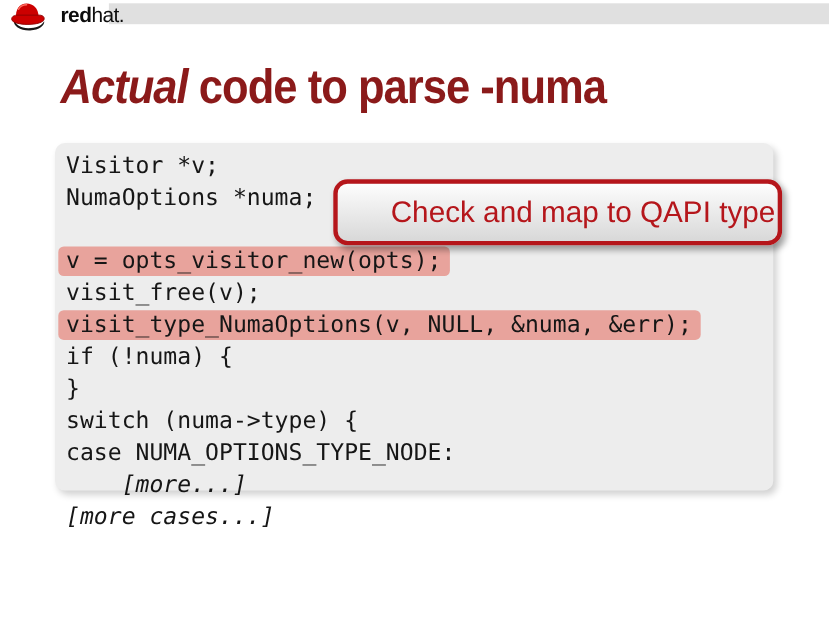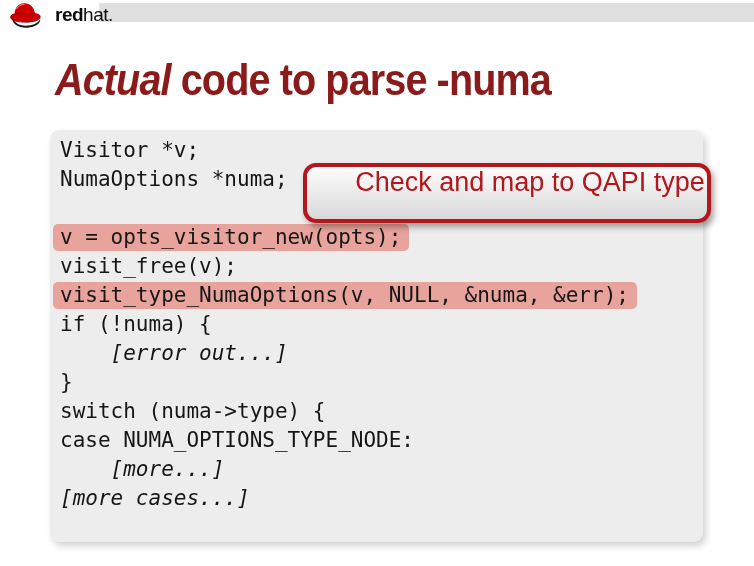--- a/index.html
+++ b/index.html
@@ -32,42 +32,42 @@
     position:absolute; left:55px; top:56px;
     font-size:44px; font-weight:700; line-height:1.1;
     color:#8b1a1a; letter-spacing:-1px; white-space:nowrap;
     transform:scaleX(0.9); transform-origin:left top;
   }
   .slide-title .emph { font-style:italic; }
 
   
   .code-block {
     position:absolute; left:50px; top:130px;
-    width:653px; height:412px; box-sizing:border-box;
+    width:653px; height:316px; box-sizing:border-box;
     background:#ededed; border-radius:9px;
     box-shadow:3px 4px 7px rgba(0,0,0,0.18);
     padding:6px 0 0 10px;
     font-family:"DejaVu Sans Mono","Liberation Mono",monospace;
     font-size:21px; line-height:29px; color:#161616;
   }
   .code-line { height:29px; white-space:pre; }
   .code-line .hl {
     background:#e8a39c; border-radius:5px;
     padding:1px 8px 2px 7px; margin-left:-7px;margin-top:36px;
   }
   .code-line .it { font-style:italic; }
 
   
   .callout {
     position:absolute; left:303px; top:163px;
     width:408px; height:60px; box-sizing:border-box;
     border:4px solid #b5161b; border-radius:13px;
     background:linear-gradient(#fdfdfd, #d8d8d8);
     box-shadow:3px 4px 6px rgba(0,0,0,0.35);
-    display:flex; align-items:flex-start; justify-content:center;padding-left:46px;
+    display:flex; align-items:center; justify-content:center;padding-left:46px;
   }
   .callout-label {
     font-size:27px; color:#b5161b; white-space:nowrap;
   }
 </style>
 </head>
 <body>
 
 <div class="slide">
 
@@ -90,21 +90,20 @@
 
   <div class="code-block">
     <div>
         <div class="code-line"><span>Visitor *v;</span></div>
         <div class="code-line"><span>NumaOptions *numa;</span></div>
         <div class="code-line"></div>
         <div class="code-line"><span class="hl">v = opts_visitor_new(opts);</span></div>
         <div class="code-line"><span>visit_free(v);</span></div>
         <div class="code-line"><span class="hl">visit_type_NumaOptions(v, NULL, &amp;numa, &amp;err);</span></div>
         <div class="code-line"><span>if (!numa) {</span></div>
-        <div class="code-line"><span class="it">    [error out...]</span></div>
         <div class="code-line"><span>}</span></div>
         <div class="code-line"><span>switch (numa-&gt;type) {</span></div>
         <div class="code-line"><span>case NUMA_OPTIONS_TYPE_NODE:</span></div>
         <div class="code-line"><span class="it">    [more...]</span></div>
         <div class="code-line"><span class="it">[more cases...]</span></div>
       </div>
   </div>
 
   <div class="callout">
     <span class="callout-label">Check and map to QAPI type</span>

